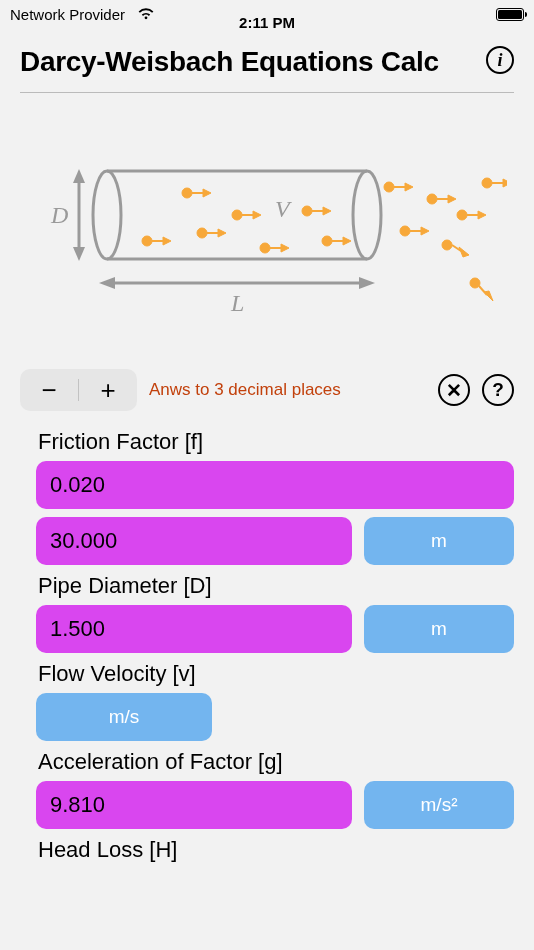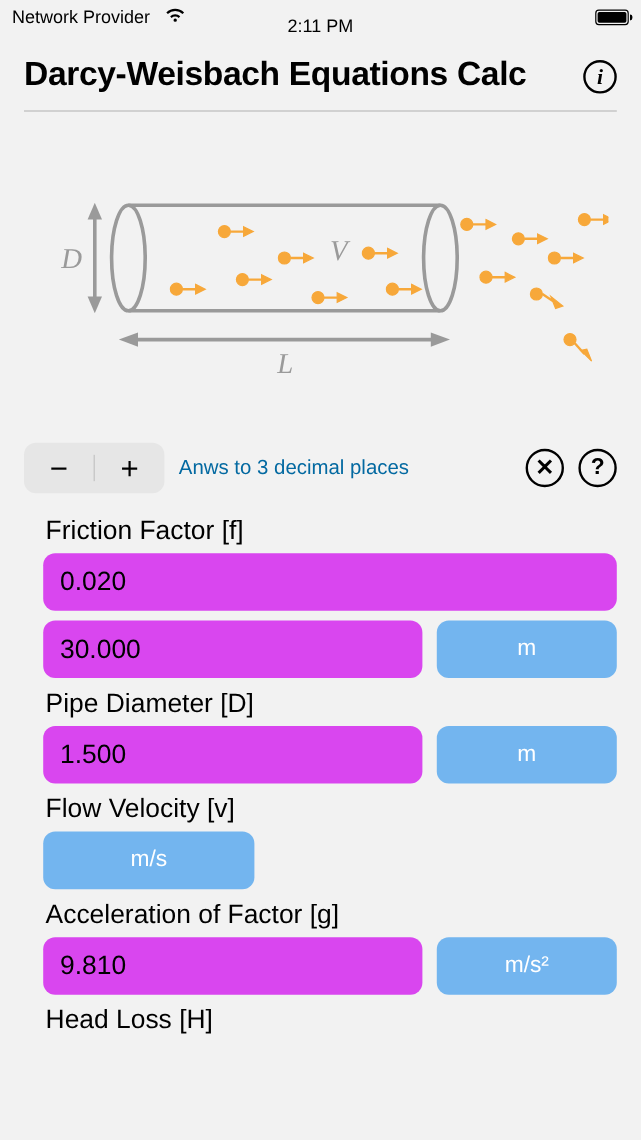--- a/index.html
+++ b/index.html
@@ -13,34 +13,34 @@
     height: 28px;
     display: flex;
     align-items: center;
     justify-content: space-between;
     padding: 0 10px;
     font-size: 15px;
     font-weight: 500;
     background: #f2f2f2;
   }
   .status-left { display: flex; align-items: center; gap: 12px; }
-  .status-center { position: absolute; left: 50%; transform: translateX(-50%); font-weight: 400; margin-top: 17px; }
+  .status-center { position: absolute; left: 50%; transform: translateX(-50%); font-weight: 700; margin-top: 17px; }
   .status-right { display: flex; align-items: center; }
   .battery {
     width: 28px; height: 13px; border: 1.5px solid #000; border-radius: 3px;
     position: relative; display: inline-block;
   }
   .battery::after {
     content: ""; position: absolute; right: -4px; top: 3.5px; width: 2.5px; height: 5px;
     background: #000; border-radius: 0 2px 2px 0;
   }
   .battery-fill { position: absolute; left: 1px; top: 1px; bottom: 1px; right: 1px; background: #000; border-radius: 1.5px; }
 
   .header {
-    display: flex; align-items: flex-end; justify-content: space-between;
+    display: flex; align-items: flex-start; justify-content: space-between;
     padding: 18px 20px 14px 20px;
     background: #f2f2f2;
   }
   .header-title { font-size: 28px; font-weight: 700; letter-spacing: -0.3px; }
   .info-circle {
     width: 28px; height: 28px; border: 2.2px solid #000; border-radius: 50%;
     display: flex; align-items: center; justify-content: center;
     font-family: Georgia, serif; font-weight: 700; font-size: 18px; font-style: italic;
     cursor: pointer;
   }
@@ -58,21 +58,21 @@
   }
   .stepper {
     display: flex; align-items: center;
     background: #e6e6e6; border-radius: 10px; height: 42px;
   }
   .stepper button {
     width: 58px; height: 42px; border: none; background: transparent;
     font-size: 26px; font-weight: 400; color: #000; cursor: pointer;
   }
   .stepper-sep { width: 1px; height: 22px; background: #c2c2c2; }
-  .decimal-hint { color: #0369a1; font-size: 17px; flex: 1; }
+  .decimal-hint { color: #c2410c; font-size: 17px; flex: 1; }
   .round-btn {
     width: 32px; height: 32px; border: 2.2px solid #000; border-radius: 50%;
     display: flex; align-items: center; justify-content: center;
     font-size: 19px; font-weight: 600; cursor: pointer; background: transparent;
   }
 
   .fields { padding: 0 20px; margin-left: 16px; }
   .field-block { margin-bottom: 8px; }
   .field-label { font-size: 22px; font-weight: 400; margin: 6px 0 6px 2px; }
   .field-row { display: flex; gap: 12px; }

